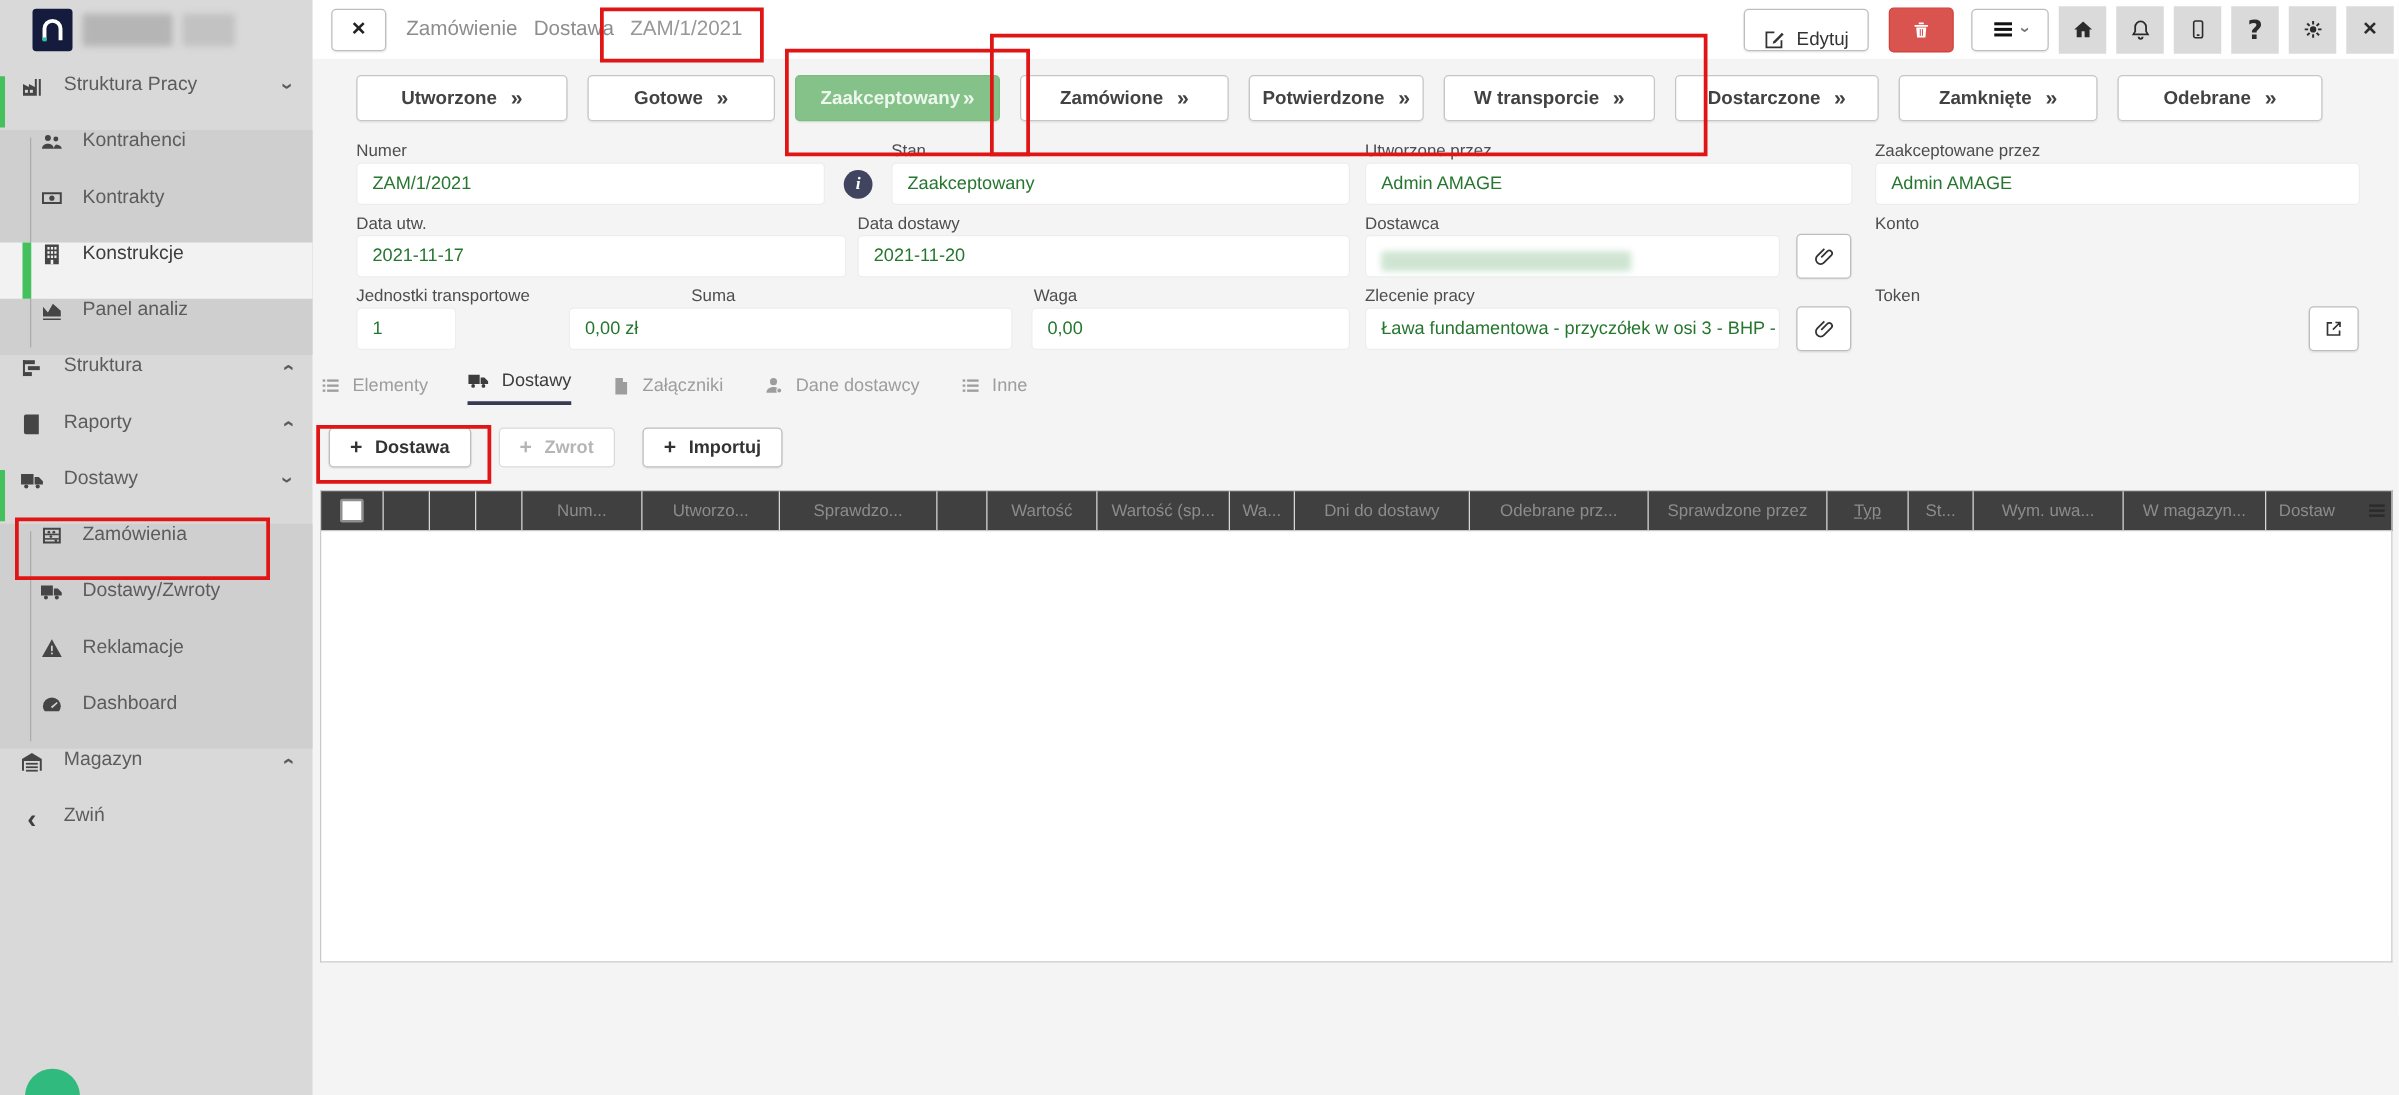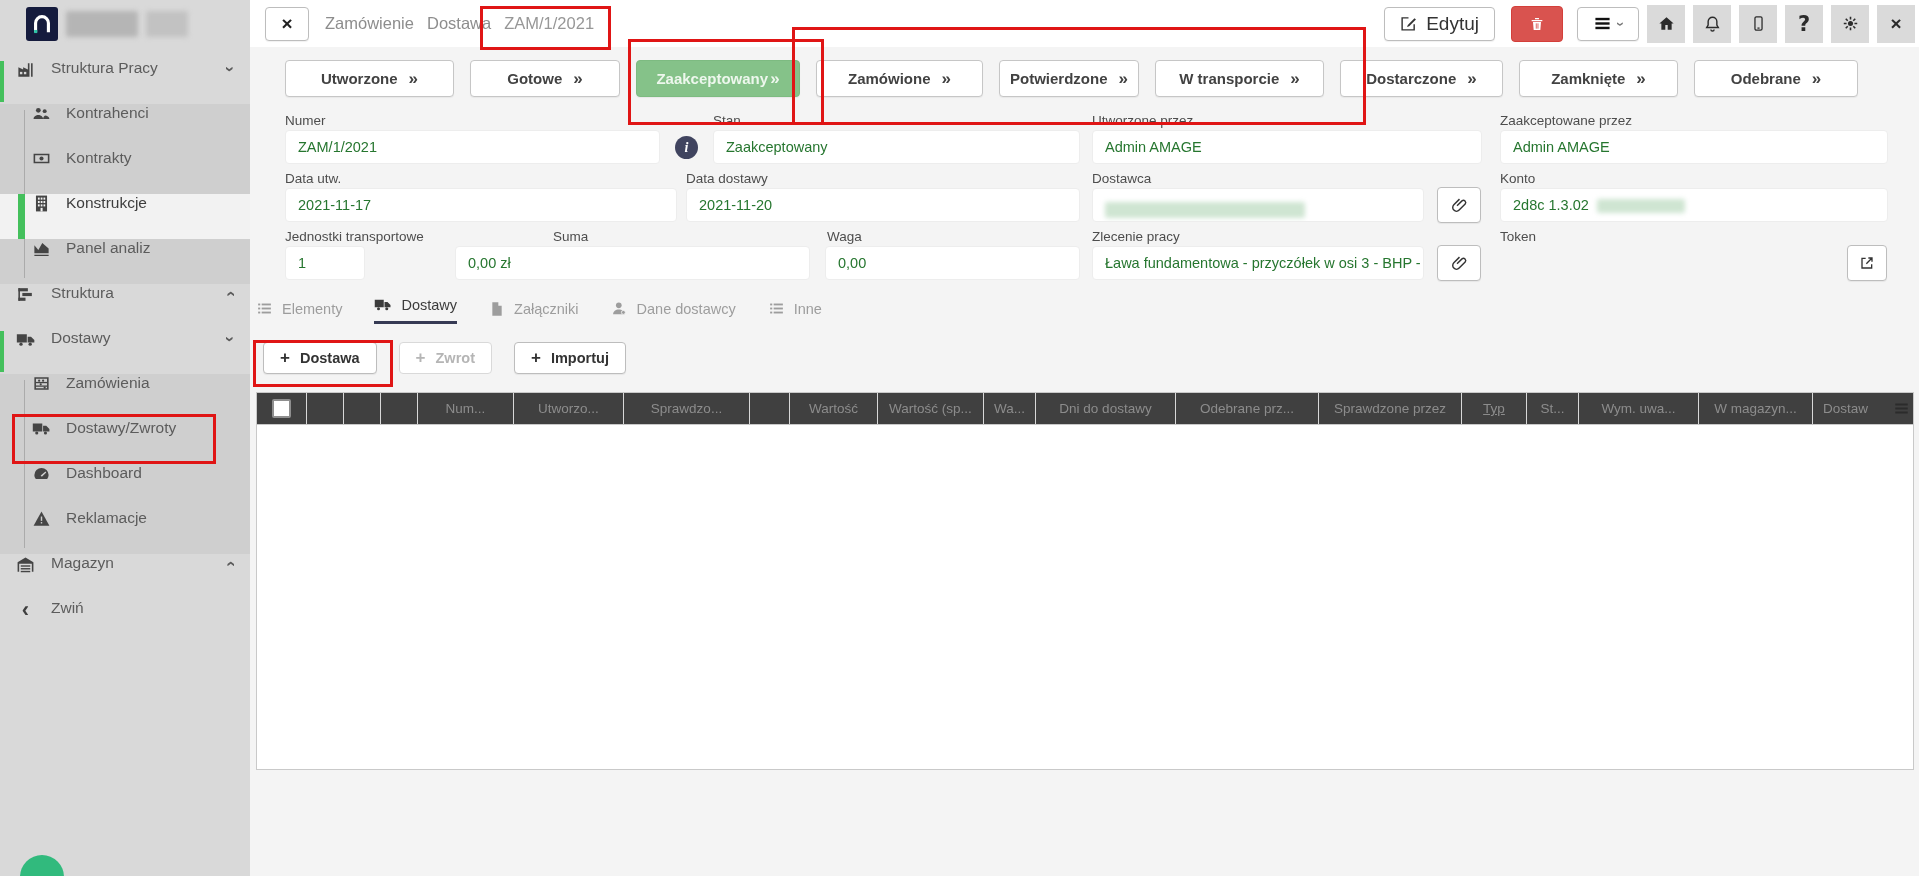--- a/index.html
+++ b/index.html
@@ -31,21 +31,21 @@
   .fab{position:absolute;left:20px;top:855px;width:44px;height:44px;border-radius:50%;background:#31ba7d;}
 
   
   .main{position:absolute;left:250px;top:0;width:1669px;height:876px;}
   .topbar{position:absolute;left:0;top:0;width:100%;height:47px;background:#fff;display:flex;align-items:center;}
   .btn{display:flex;align-items:center;justify-content:center;background:#fff;border:1px solid #bdbdbd;border-radius:4px;box-shadow:0 1px 1px rgba(0,0,0,.06);cursor:pointer;box-sizing:border-box;}
   .close-doc{width:44px;height:34px;margin-left:15px;font-size:19px;font-weight:bold;color:#222;}
   .crumbs{display:flex;align-items:center;gap:13px;margin-left:16px;font-size:16.5px;color:#8d8d8d;}
   .order-no{color:#979797;}
   .tb-right{margin-left:auto;display:flex;align-items:center;padding-right:4px;}
-  .edit-btn{height:34px;padding:0 15px;gap:9px;font-size:19px;color:#333;}
+  .edit-btn{height:34px;padding:0 15px;gap:9px;font-size:15px;color:#333;align-items:flex-end;}
   .trash-btn{width:50px;height:34px;margin-left:16px;background:#d9534f;border:1px solid #d43f3a;border-radius:4px;display:flex;align-items:center;justify-content:center;color:#fff;cursor:pointer;}
   .menu-btn{width:62px;height:34px;margin-left:14px;gap:7px;color:#111;}
   .menu-btn .caret{font-size:14px;color:#777;transform:rotate(90deg);font-weight:bold;}
   .sq{width:38px;height:38px;background:#dadada;margin-left:8px;display:flex;align-items:center;justify-content:center;color:#2b2b2b;cursor:pointer;font-size:19px;font-weight:bold;}
   .sq.help{font-size:21px;font-family:"DejaVu Sans",sans-serif;}
 
   
   .statusbar{position:absolute;left:0;top:60px;width:100%;display:flex;gap:16px;padding-left:35px;box-sizing:border-box;}
   .stb{height:37px;border:1px solid #c6c6c6;border-radius:4px;background:#fff;box-shadow:0 1px 1px rgba(0,0,0,.05);display:flex;align-items:center;justify-content:center;gap:11px;font-size:15px;font-weight:bold;color:#424242;cursor:pointer;box-sizing:border-box;flex:0 0 auto;}
   .stb .arr{font-size:17px;}
@@ -191,20 +191,29 @@
               <rect x="3" y="4" width="12" height="4"></rect>
               <rect x="8" y="10" width="12" height="4"></rect>
               <rect x="3" y="16" width="9" height="4"></rect>
               <rect x="3" y="4" width="2" height="16"></rect>
             </svg>
         </span>
         <span class="lbl">Struktura</span>
         <span class="chev up">›</span>
       </div>
 
+      <div class="mi">
+        <span class="ic">
+          <svg width="19" height="19" viewBox="0 0 24 24" fill="currentColor">
+              <path d="M6 2h13v20H6a2 2 0 0 1-2-2V4a2 2 0 0 1 2-2zm0 16h11v2H6z"></path>
+            </svg>
+        </span>
+        <span class="lbl">Raporty</span>
+        <span class="chev up">›</span>
+      </div>
 
       <div class="mi edge-green">
         <span class="ic">
           <svg width="20" height="20" viewBox="0 0 24 24" fill="currentColor">
               <path d="M1 5h12v10H1zM14 8h4l4 4v3h-8z"></path>
               <circle cx="6" cy="17" r="2"></circle>
               <circle cx="17" cy="17" r="2"></circle>
             </svg>
         </span>
         <span class="lbl">Dostawy</span>
@@ -232,35 +241,35 @@
                 <path d="M1 5h12v10H1zM14 8h4l4 4v3h-8z"></path>
                 <circle cx="6" cy="17" r="2"></circle>
                 <circle cx="17" cy="17" r="2"></circle>
               </svg>
           </span>
           <span class="lbl">Dostawy/Zwroty</span>
         </div>
         <div class="mi">
           <span class="ic">
             <svg width="19" height="19" viewBox="0 0 24 24" fill="currentColor">
-                <path d="M12 5a9 9 0 0 0-9 9c0 2 .7 3.6 1.8 5h14.4A8.9 8.9 0 0 0 21 14a9 9 0 0 0-9-9z"></path>
-                <path d="M11 14.5l6-5 1 1.2-5.6 5.3z" fill="#cfcfcf"></path>
-              </svg>
-          </span>
-          <span class="lbl">Dashboard</span>
-        </div>
-        <div class="mi">
-          <span class="ic">
-            <svg width="19" height="19" viewBox="0 0 24 24" fill="currentColor">
                 <path d="M12 3l10 18H2z"></path>
                 <rect x="11.1" y="9.5" width="1.8" height="5.5" fill="#cfcfcf"></rect>
                 <rect x="11.1" y="16.5" width="1.8" height="1.8" fill="#cfcfcf"></rect>
               </svg>
           </span>
           <span class="lbl">Reklamacje</span>
+        </div>
+        <div class="mi">
+          <span class="ic">
+            <svg width="19" height="19" viewBox="0 0 24 24" fill="currentColor">
+                <path d="M12 5a9 9 0 0 0-9 9c0 2 .7 3.6 1.8 5h14.4A8.9 8.9 0 0 0 21 14a9 9 0 0 0-9-9z"></path>
+                <path d="M11 14.5l6-5 1 1.2-5.6 5.3z" fill="#cfcfcf"></path>
+              </svg>
+          </span>
+          <span class="lbl">Dashboard</span>
         </div>
       </div>
 
       <div class="mi">
         <span class="ic">
           <svg width="19" height="19" viewBox="0 0 24 24" fill="currentColor">
               <path d="M2 9l10-6 10 6v12h-2v-10H4v10H2z"></path>
               <rect x="6" y="13" width="12" height="1.8"></rect>
               <rect x="6" y="16.5" width="12" height="1.8"></rect>
               <rect x="6" y="20" width="12" height="1.8"></rect>
@@ -401,21 +410,20 @@
     <div class="flabel r2l" style="left:436px;">Data dostawy</div>
     <div class="finput r2i w-ddos">2021-11-20</div>
     <div class="flabel r2l c3">Dostawca</div>
     <div class="finput r2i c3 w-dost"><span class="redact-g redact-dost blur"></span></div>
     <div class="btn mini-btn r2i" style="top:187px;">
       <svg width="17" height="17" viewBox="0 0 24 24" fill="none" stroke="#333" stroke-width="2">
           <path d="M8.5 12.5l7-7a3.2 3.2 0 0 1 4.5 4.5l-8.5 8.5a5.3 5.3 0 0 1-7.5-7.5l8-8"></path>
         </svg>
     </div>
     <div class="flabel r2l c4">Konto</div>
-    <div class="finput r2i c4 w-konto"><span>2d8c 1.3.02</span><span class="redact-g redact-konto blur"></span></div>
 
     <div class="flabel r3l c1">Jednostki transportowe</div>
     <div class="finput r3i c1 w-jt">1</div>
     <div class="flabel r3l lbl-suma">Suma</div>
     <div class="finput r3i w-suma">0,00 zł</div>
     <div class="flabel r3l lbl-waga">Waga</div>
     <div class="finput r3i w-waga">0,00</div>
     <div class="flabel r3l c3">Zlecenie pracy</div>
     <div class="finput r3i c3 w-zlec">Ława fundamentowa -  przyczółek w osi 3 - BHP -</div>
     <div class="btn mini-btn" style="top:245px;">

